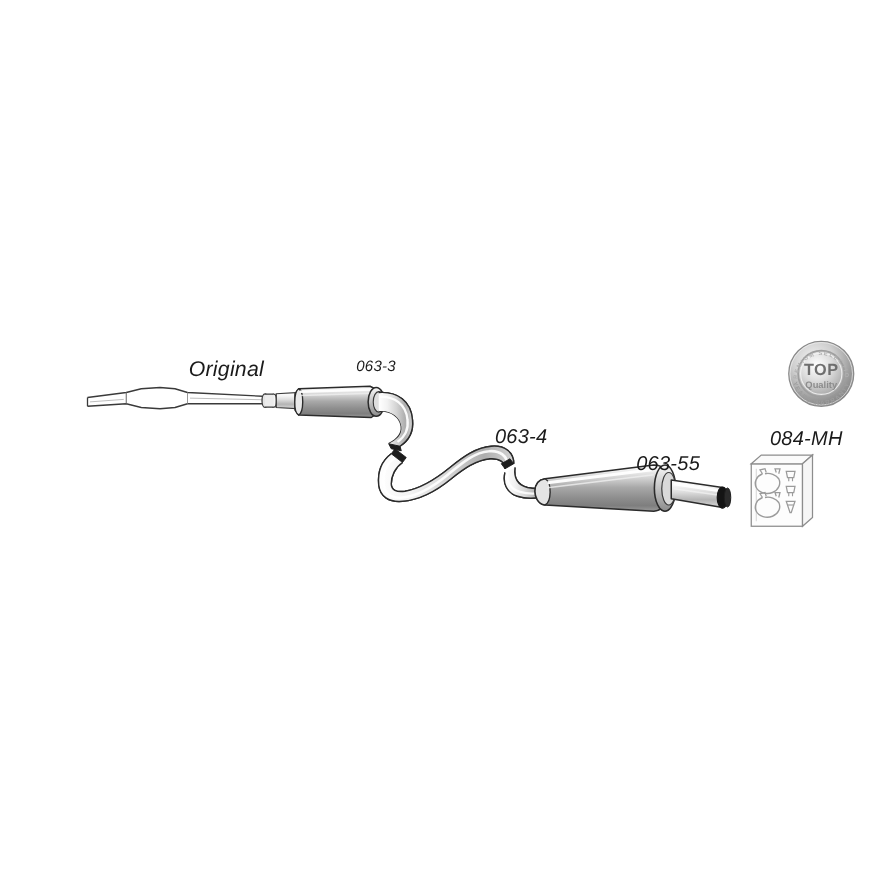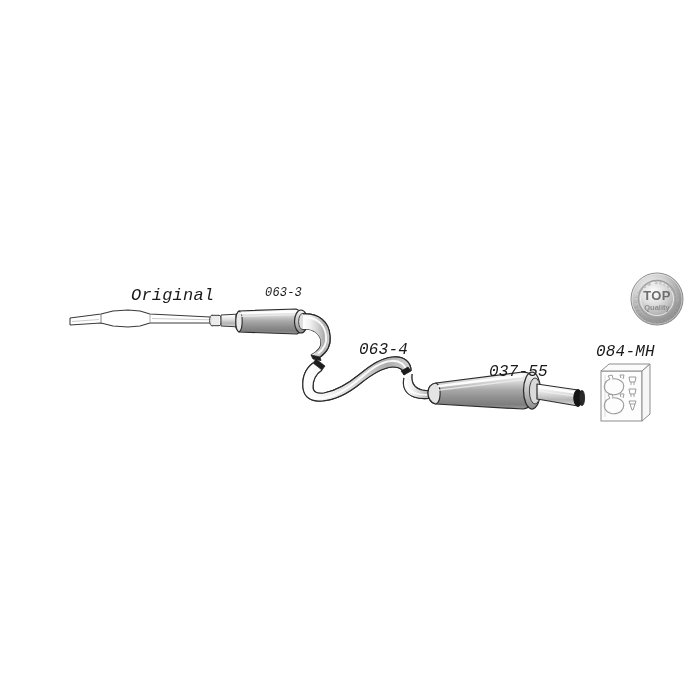--- a/index.html
+++ b/index.html
@@ -21,30 +21,31 @@
   }
   #diagram {
     position: absolute;
     left: 0;
     top: 0;
     width: 700px;
     height: 700px;
   }
   .lbl {
     position: absolute;
-    font-family: Liberation Mono, monospace;
+    font-family: Liberation Sans, sans-serif;
     font-style: italic;
     font-weight: 500;
     color: #1a1a1a;
     white-space: nowrap;
     letter-spacing: 0.2px;
+    margin-left: 20px;
   }
   #lbl-original { left: 131px; top: 286px; font-size: 17px; }
   #lbl-063-3    { left: 265px; top: 286px; font-size: 12px; }
-  #lbl-063-4    { left: 359px; top: 341px; font-size: 16px; text-align: center; }
+  #lbl-063-4    { left: 376px; top: 341px; font-size: 16px; text-align: center; }
   #lbl-063-55   { left: 489px; top: 363px; font-size: 16px; }
   #lbl-063-mh   { left: 596px; top: 343px; font-size: 16px; }
 </style>
 </head>
 <body>
 
 <div id="stage">
 
   <svg id="diagram" viewBox="0 0 700 700">
     <defs>
@@ -286,16 +287,16 @@
       </text>
       <text font-family="'Liberation Sans', sans-serif" font-size="5" font-weight="bold" fill="#9d9d9d" letter-spacing="1">
         <textPath href="#arcBot" startOffset="50%" text-anchor="middle">YEARS WARRANTY</textPath>
       </text>
     </g>
   </svg>
 
   <div class="lbl" id="lbl-original">Original</div>
   <div class="lbl" id="lbl-063-3">063-3</div>
   <div class="lbl" id="lbl-063-4">063-4</div>
-  <div class="lbl" id="lbl-063-55">037-55</div>
+  <div class="lbl" id="lbl-063-55">063-55</div>
   <div class="lbl" id="lbl-063-mh">084-MH</div>
 
 </div>
 
 </body></html>

